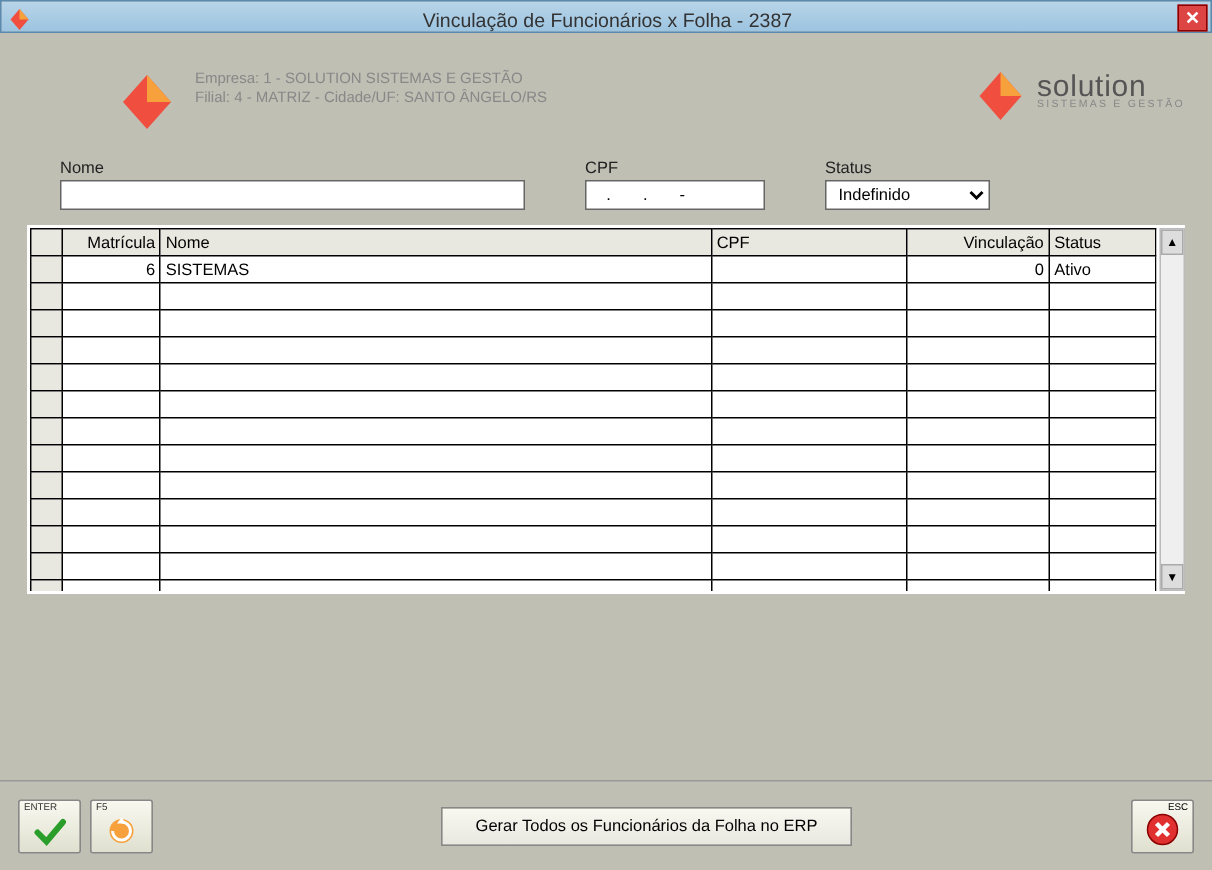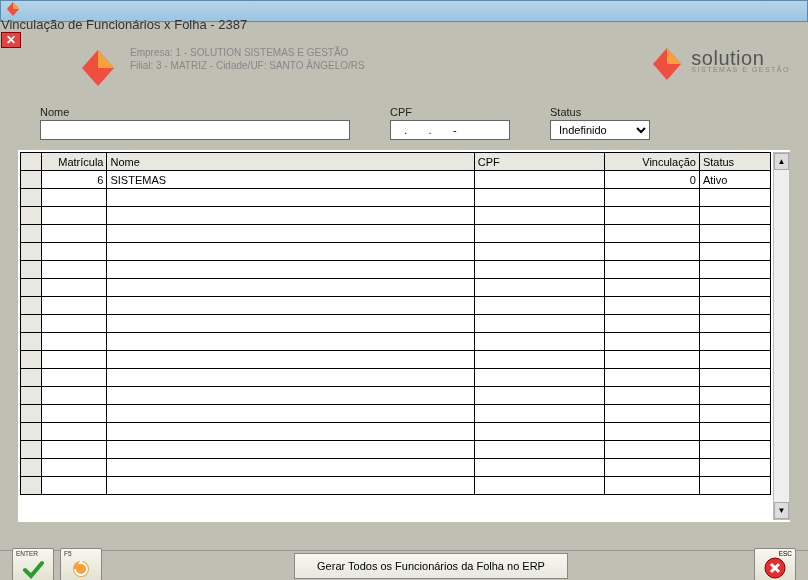--- a/index.html
+++ b/index.html
@@ -9,24 +9,23 @@
     background: #c0bfb4;
     width: 808px;
     height: 580px;
     overflow: hidden;
     position: relative;
   }
   .titlebar {
     background: linear-gradient(#b8d4e8, #9cc4e0);
     height: 22px;
     display: flex;
-    align-items: flex-start;
+    align-items: flex-end;
     border: 1px solid #5a8ab0;
     position: relative;
-    flex-direction: column;
   }
   .titlebar-icon {
     width: 16px; height: 16px;
     margin: 0 4px;
   }
   .titlebar-text {
     flex: 1;
     text-align: center;
     font-size: 13px;
     color: #333;
@@ -81,21 +80,21 @@
     border: 1px solid #666;
     background: #fff;
     height: 20px;
     padding: 2px 4px;
     font-size: 11px;
   }
   .panel {
     background: #fff;
     margin: 4px 18px 0 18px;
     padding: 2px 0 2px 2px;
-    height: 372px;
+    height: 246px;
     display: flex;
   }
   .grid-wrap {
     flex: 1;
     overflow: hidden;
   }
   table.grid {
     border-collapse: collapse;
     width: 100%;
     table-layout: fixed;
@@ -136,21 +135,21 @@
     border: 1px solid #aaa;
     display:flex; align-items:center; justify-content:center;
     font-size: 8px;
     cursor: pointer;
   }
   .scroll-btn.bottom { position: absolute; bottom: 0; left: 0; right: 0; }
   .footer {
     position: absolute;
     bottom: 0;
     left: 0; right: 0;
-    height: 30px;
+    height: 60px;
     background: #c0bfb4;
     border-top: 1px solid #999;
     display: flex;
     align-items: center;
     padding: 0 12px;
   }
   .footer-btn {
     width: 42px; height: 36px;
     background: linear-gradient(#f8f8f0,#e0e0d0);
     border: 1px solid #888;
@@ -206,21 +205,21 @@
 
 <div class="header">
   <span class="header-logo-left">
     <svg viewBox="0 0 40 40">
       <polygon points="20,2 36,20 20,38 4,20" fill="#f04e3e"></polygon>
       <polygon points="20,2 36,20 20,20" fill="#f7a13d"></polygon>
     </svg>
   </span>
   <div class="header-info">
     <div>Empresa: 1 - SOLUTION SISTEMAS E GESTÃO</div>
-    <div>Filial: 3 - MATRIZ - Cidade/UF: SANTO ÂNGELO/RS</div>
+    <div>Filial: 4 - MATRIZ - Cidade/UF: SANTO ÂNGELO/RS</div>
   </div>
   <div class="header-logo-right">
     <span class="header-logo-right-icon">
       <svg viewBox="0 0 36 36">
         <polygon points="18,2 32,18 18,34 4,18" fill="#f04e3e"></polygon>
         <polygon points="18,2 32,18 18,18" fill="#f7a13d"></polygon>
       </svg>
     </span>
     <div class="header-logo-right-text">
       <div class="brand-name">solution</div>
@@ -233,21 +232,21 @@
   <div class="filter-group">
     <span class="filter-label">Nome</span>
     <input class="filter-input" style="width: 310px;" value="">
   </div>
   <div class="filter-group">
     <span class="filter-label">CPF</span>
     <input class="filter-input" style="width: 120px;" value="   .       .       -">
   </div>
   <div class="filter-group">
     <span class="filter-label">Status</span>
-    <select class="filter-input" style="width:100px">
+    <select class="filter-input" style="width:110px">
       <option>Indefinido</option>
     </select>
   </div>
 </div>
 
 <div class="panel">
   <div class="grid-wrap">
     <table class="grid">
       <thead>
         <tr>

